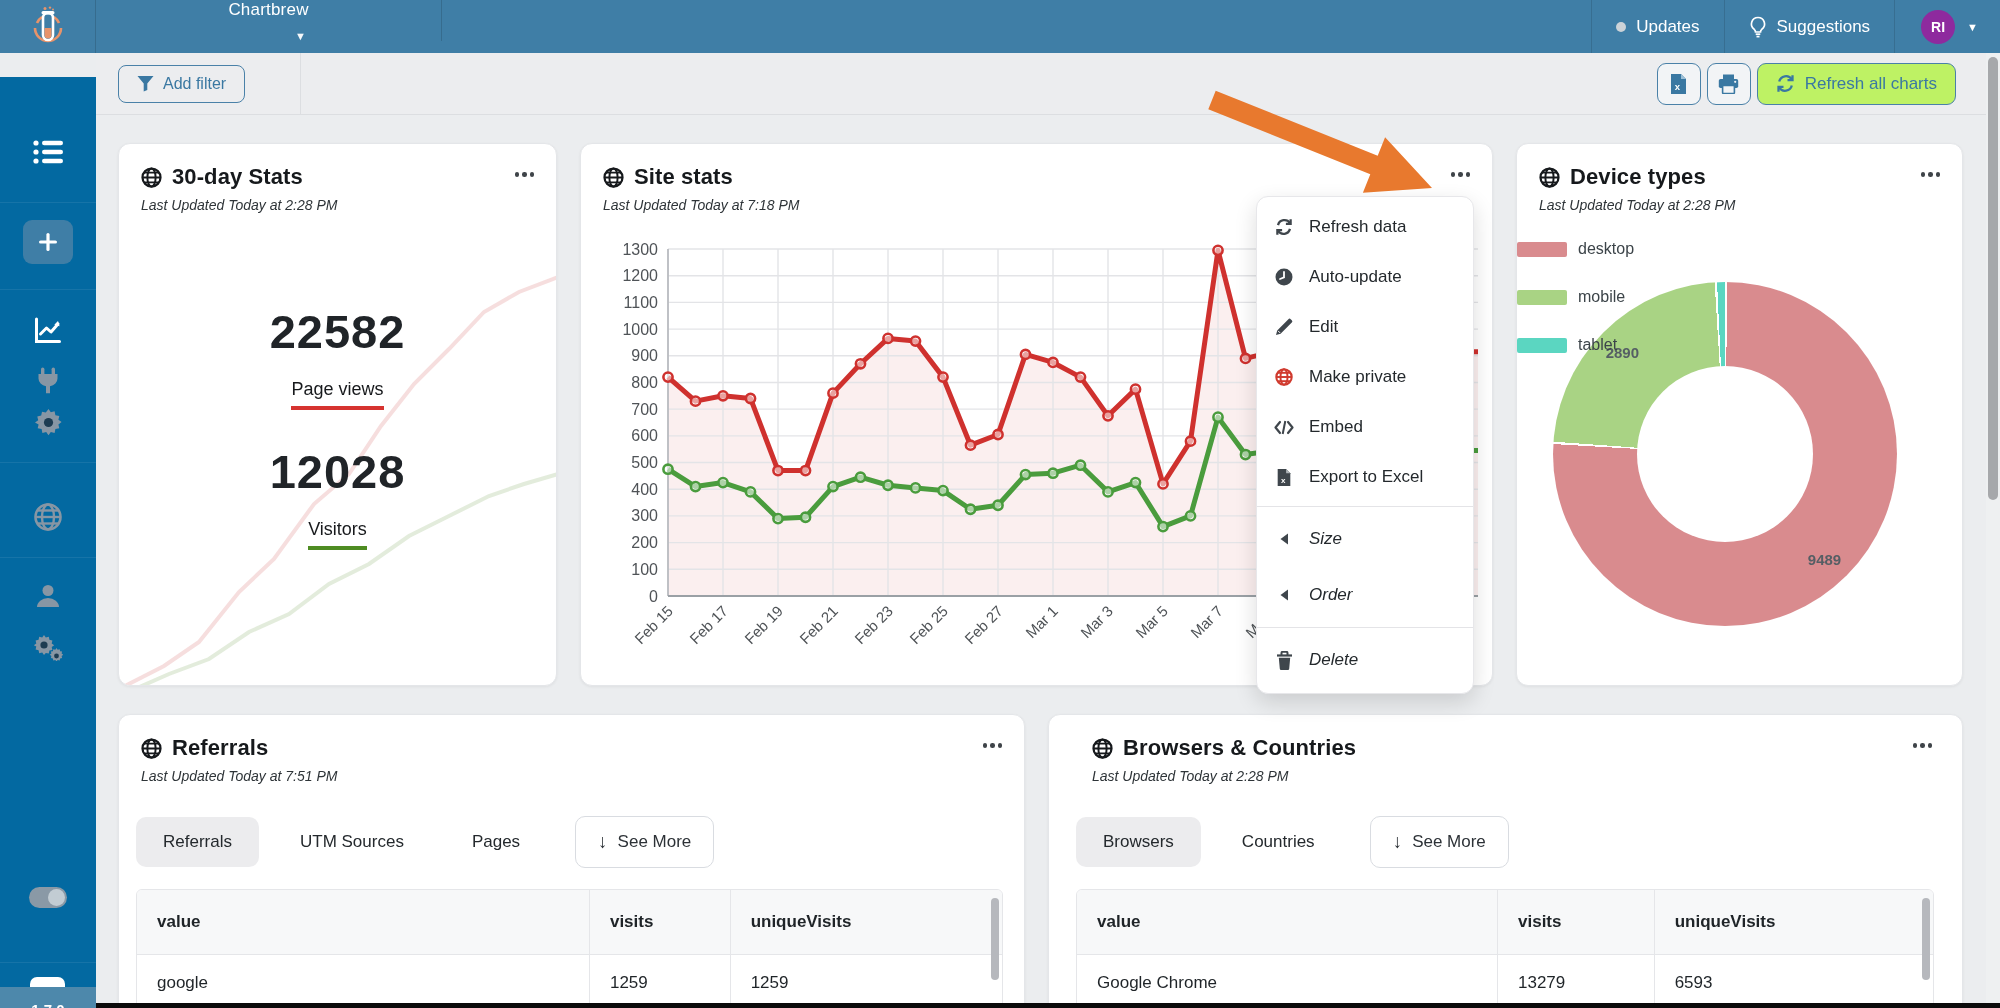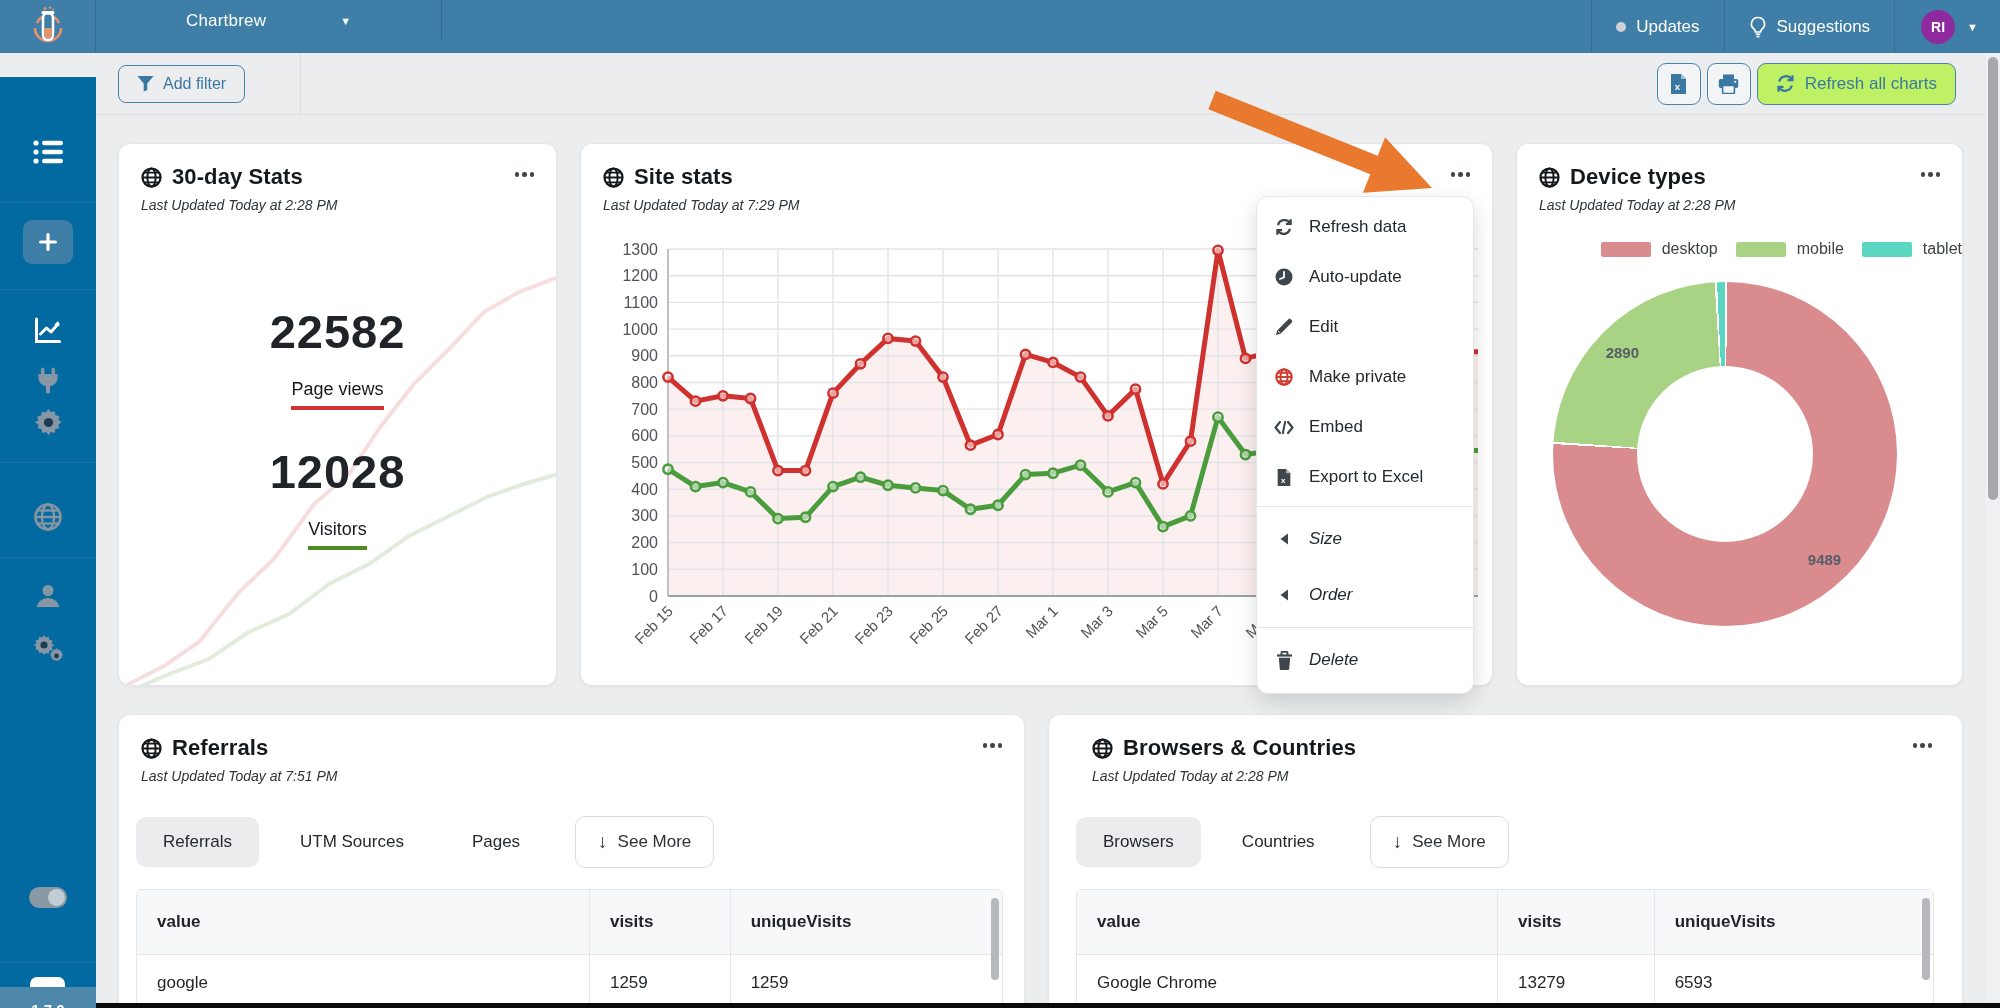--- a/index.html
+++ b/index.html
@@ -3,21 +3,21 @@
 <meta charset="utf-8">
 <style>
   * { margin:0; padding:0; box-sizing:border-box; }
   html,body { width:2000px; height:1008px; overflow:hidden; }
   body { font-family:"Liberation Sans","DejaVu Sans",sans-serif; background:#ebedef; position:relative; }
   .abs { position:absolute; }
 
   
   #topbar { left:0; top:0; width:2000px; height:53px; background:#3f7ea6; display:flex; color:#fff; z-index:30; }
   #logo-box { width:96px; height:53px; display:flex; align-items:center; justify-content:center; border-right:1px solid rgba(0,0,0,.14); background:#3f7ea6; }
-  #project-sel { width:346px; height:41px; display:flex; align-items:center; justify-content:center; gap:10px; border-right:1px solid rgba(0,0,0,.14); cursor:pointer; }
+  #project-sel { width:346px; height:41px; display:flex; align-items:center; justify-content:center; gap:10px; border-right:1px solid rgba(0,0,0,.14); cursor:pointer;flex-direction:column; }
   #project-sel .name { font-size:17px; letter-spacing:.2px; }
   #project-sel .caret { font-size:11px; margin-left:64px; opacity:.95; }
   #topbar-right { margin-left:auto; display:flex; height:53px; }
   .tb-item { display:flex; align-items:center; gap:10px; padding:0 24px; font-size:17px; border-left:1px solid rgba(0,0,0,.12); cursor:pointer; }
   .tb-dot { width:10px; height:10px; border-radius:50%; background:#ccd3d8; }
   #avatar-wrap { display:flex; align-items:center; gap:12px; padding:0 22px 0 26px; border-left:1px solid rgba(0,0,0,.12); cursor:pointer; }
   #avatar { width:34px; height:34px; border-radius:50%; background:#8e2a9e; color:#fff; font-size:14px; font-weight:bold; display:flex; align-items:center; justify-content:center; }
   .caret-sm { font-size:11px; color:#fff; }
 
   
@@ -53,21 +53,21 @@
   .card-sub { margin-top:7px; font-size:14px; font-style:italic; color:#2e3438; }
 
   
   .metric { position:absolute; left:0; width:100%; text-align:center; z-index:2; }
   .metric .num { font-size:47px; font-weight:bold; color:#202428; letter-spacing:1px; }
   .metric .lbl { display:inline-block; font-size:18px; color:#17191c; padding-bottom:6px; border-bottom:4px solid; margin-top:2px; }
   #metric-0 { top:160px; } #metric-1 { top:300px; }
   #ghost-svg { position:absolute; left:0; top:0; z-index:1; }
 
   
-  #legend { position:absolute; left:0; top:96px; width:100%; display:flex; justify-content:flex-end; gap:18px; z-index:2; }
+  #legend { position:absolute; left:0; top:96px; width:100%; display:flex; justify-content:flex-end; gap:30px; z-index:2;flex-direction:column; }
   .leg-item { display:flex; align-items:center; gap:11px; }
   .leg-sw { width:50px; height:15px; border-radius:2px; }
   .leg-lb { font-size:16px; color:#3c4449; }
   #donut { position:absolute; left:36px; top:138px; width:344px; height:344px; border-radius:50%; }
   #donut-hole { position:absolute; left:120px; top:222px; width:176px; height:176px; border-radius:50%; background:#fff; }
   .slice-lbl { position:absolute; font-size:15px; font-weight:bold; color:#555e64; transform:translate(-50%,-50%); }
 
   
   .tabs-row { position:absolute; top:101px; display:flex; align-items:center; gap:14px; z-index:2; }
   .tab { height:50px; display:flex; align-items:center; padding:0 27px; font-size:17px; color:#24292d; border-radius:10px; cursor:pointer; }
@@ -291,21 +291,21 @@
     <div class="title-row">
       <svg width="21" height="21" viewBox="0 0 28 28">
         <circle cx="14" cy="14" r="12" fill="none" stroke="#16191c" stroke-width="3"></circle>
         <ellipse cx="14" cy="14" rx="5.5" ry="12" fill="none" stroke="#16191c" stroke-width="2.6"></ellipse>
         <line x1="2" y1="14" x2="26" y2="14" stroke="#16191c" stroke-width="2.6"></line>
         <line x1="4" y1="7.5" x2="24" y2="7.5" stroke="#16191c" stroke-width="2.6"></line>
         <line x1="4" y1="20.5" x2="24" y2="20.5" stroke="#16191c" stroke-width="2.6"></line>
       </svg>
       <span class="card-title">Site stats</span>
     </div>
-    <div class="card-sub">Last Updated Today at 7:29 PM</div>
+    <div class="card-sub">Last Updated Today at 7:18 PM</div>
   </div>
   <div class="dots">
       <i></i>
       <i></i>
       <i></i>
     </div>
   <svg id="line-chart" width="913" height="543" style="position:absolute;left:0;top:0">
       <path d="M 87 233.12307692307692 L 87 233.12307692307692 L 114.5 257.1461538461539 L 142 251.80769230769232 L 169.5 254.47692307692307 L 197 326.54615384615386 L 224.5 326.54615384615386 L 252 249.1384615384615 L 279.5 219.77692307692308 L 307 194.41923076923075 L 334.5 197.08846153846153 L 362 233.12307692307692 L 389.5 301.1884615384615 L 417 290.51153846153846 L 444.5 210.4346153846154 L 472 218.44230769230768 L 499.5 233.12307692307692 L 527 271.8269230769231 L 554.5 245.1346153846154 L 582 339.89230769230767 L 609.5 297.18461538461537 L 637 106.3346153846154 L 664.5 214.43846153846152 L 692 207.7653846153846 L 897 207.7653846153846 L 897 452 L 87 452 Z" fill="rgba(207,49,46,0.08)" stroke="none"></path>
       <line x1="87" y1="105" x2="87" y2="452" stroke="#e3e4e7" stroke-width="1.4"></line>
       <line x1="142" y1="105" x2="142" y2="452" stroke="#e3e4e7" stroke-width="1.4"></line>

